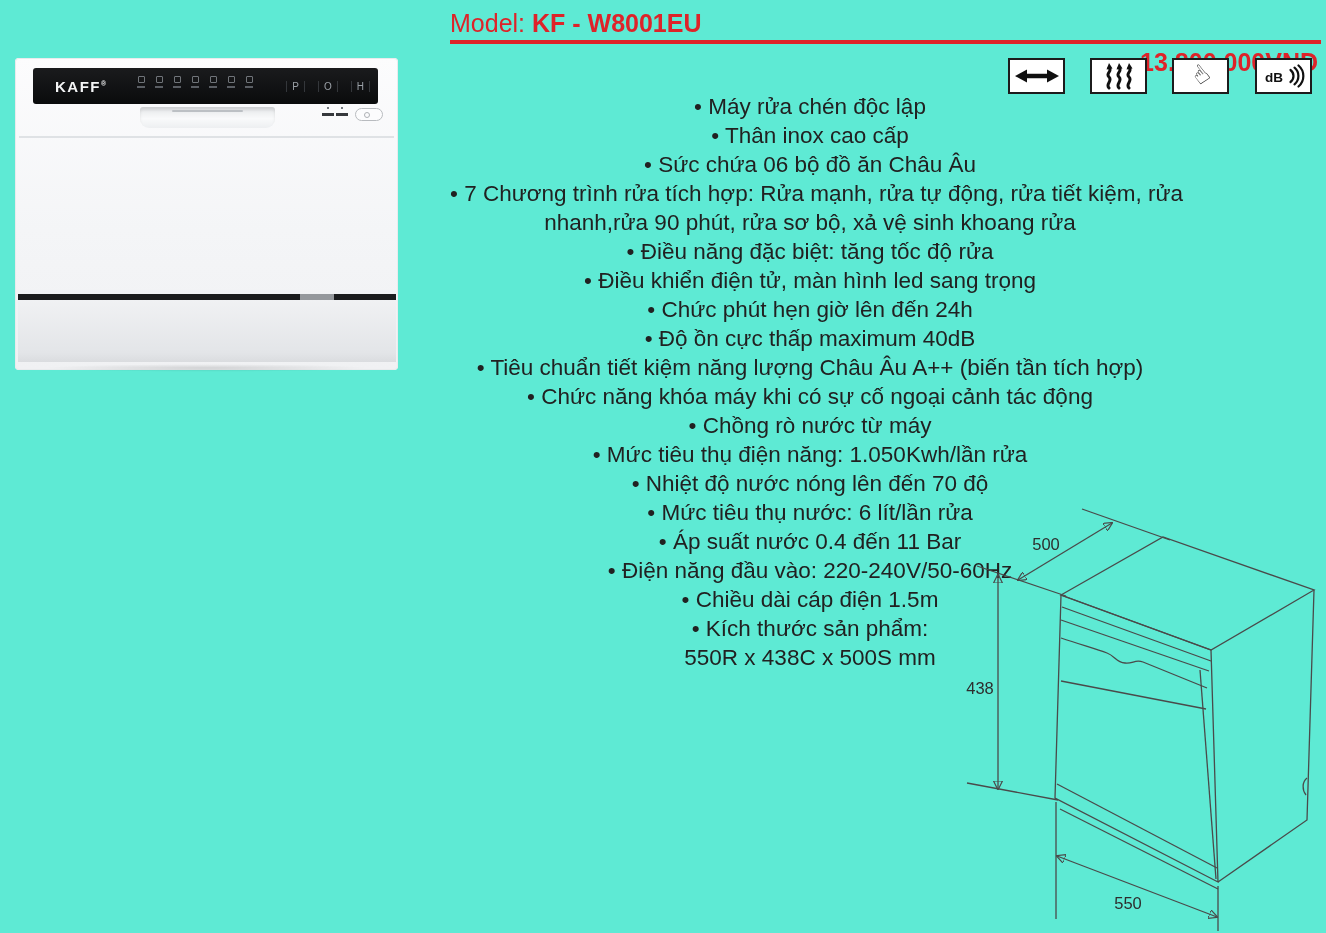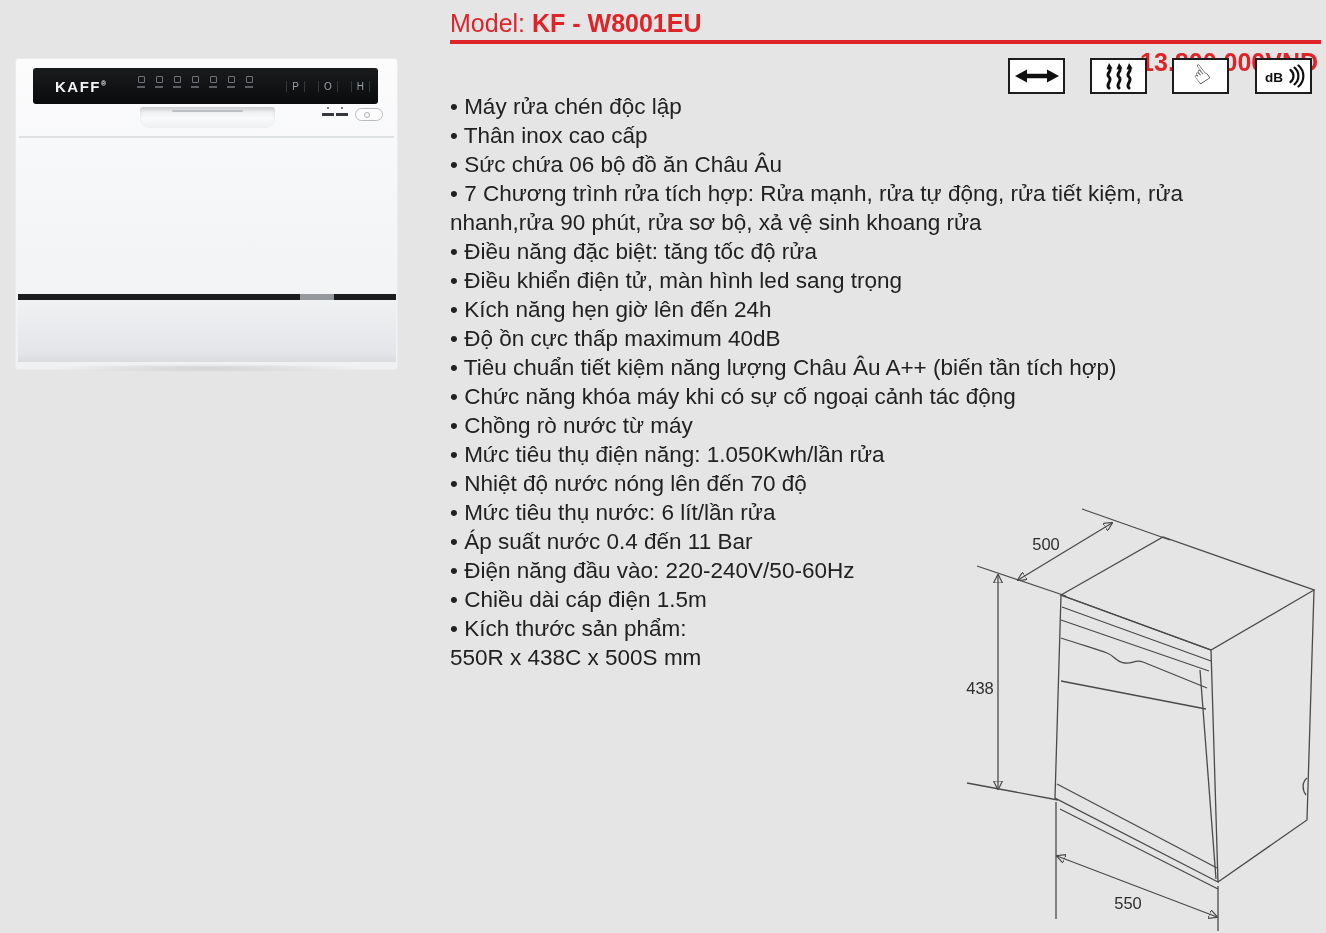--- a/index.html
+++ b/index.html
@@ -1,34 +1,34 @@
 <!DOCTYPE html>
 <html><head>
 <meta charset="utf-8">
 <style>
   * { margin:0; padding:0; box-sizing:border-box; }
   html,body { width:1326px; height:933px; background:#ffffff; overflow:hidden;
     font-family:"Liberation Sans","DejaVu Sans",sans-serif; }
   .abs { position:absolute; }
-  #page { position:relative; width:1326px; height:933px; background:#e5e5e5; }
+  #page { position:relative; width:1326px; height:933px; background:#5eead4; }
 
   
   #model-line { left:450px; top:9px; font-size:25px; color:#de2329; }
   #model-line b { font-weight:bold; }
   #price { right:8px; top:9px; font-size:25px; font-weight:bold; color:#de2329;margin-top:39px; }
   #red-rule { left:450px; right:5px; top:40px; height:4px; background:#de2329; }
 
   
   .icon-box { top:58px; width:57px; height:36px; border:2.5px solid #1c1c1c;
     background:#fff; display:flex; align-items:center; justify-content:center; }
   .touch-glyph { display:inline-block; transform:rotate(-38deg); font-family:"DejaVu Sans",sans-serif;
     font-size:25px; color:#111; line-height:1; margin-top:-3px; }
 
   
-  #spec-list { left:450px; top:92px; width:720px; }
+  #spec-list { left:450px; top:92px; width:720px;text-align:center; }
   .spec-line { font-size:22.5px; line-height:29px; color:#212121; white-space:nowrap; }
 
   
   #unit { left:15px; top:58px; width:383px; height:312px; border-radius:4px;
     background:linear-gradient(180deg,#fcfcfd 0%,#f4f5f7 55%,#f0f1f3 100%);
     box-shadow:inset 0 0 0 1px #e9ebed; }
   #panel { left:18px; top:10px; width:345px; height:36px; border-radius:3px;
     background:linear-gradient(180deg,#1a1b1d 0%,#0a0b0c 100%); }
   #brand { left:22px; top:10px; color:#f3f4f5; font-weight:bold; font-size:15px; letter-spacing:1.5px; }
   #brand sup { font-size:7px; letter-spacing:0; }
@@ -108,21 +108,21 @@
   </div>
 
   <div id="spec-list" class="abs">
       <div class="spec-line">• Máy rửa chén độc lập</div>
       <div class="spec-line">• Thân inox cao cấp</div>
       <div class="spec-line">• Sức chứa 06 bộ đồ ăn Châu Âu</div>
       <div class="spec-line">• 7 Chương trình rửa tích hợp: Rửa mạnh, rửa tự động, rửa tiết kiệm, rửa</div>
       <div class="spec-line">nhanh,rửa 90 phút, rửa sơ bộ, xả vệ sinh khoang rửa</div>
       <div class="spec-line">• Điều năng đặc biệt: tăng tốc độ rửa</div>
       <div class="spec-line">• Điều khiển điện tử, màn hình led sang trọng</div>
-      <div class="spec-line">• Kích năng hẹn giờ lên đến 24h</div>
+      <div class="spec-line">• Chức phút hẹn giờ lên đến 24h</div>
       <div class="spec-line">• Độ ồn cực thấp maximum 40dB</div>
       <div class="spec-line">• Tiêu chuẩn tiết kiệm năng lượng Châu Âu A++ (biến tần tích hợp)</div>
       <div class="spec-line">• Chức năng khóa máy khi có sự cố ngoại cảnh tác động</div>
       <div class="spec-line">• Chồng rò nước từ máy</div>
       <div class="spec-line">• Mức tiêu thụ điện năng: 1.050Kwh/lần rửa</div>
       <div class="spec-line">• Nhiệt độ nước nóng lên đến 70 độ</div>
       <div class="spec-line">• Mức tiêu thụ nước: 6 lít/lần rửa</div>
       <div class="spec-line">• Áp suất nước 0.4 đến 11 Bar</div>
       <div class="spec-line">• Điện năng đầu vào: 220-240V/50-60Hz</div>
       <div class="spec-line">• Chiều dài cáp điện 1.5m</div>

